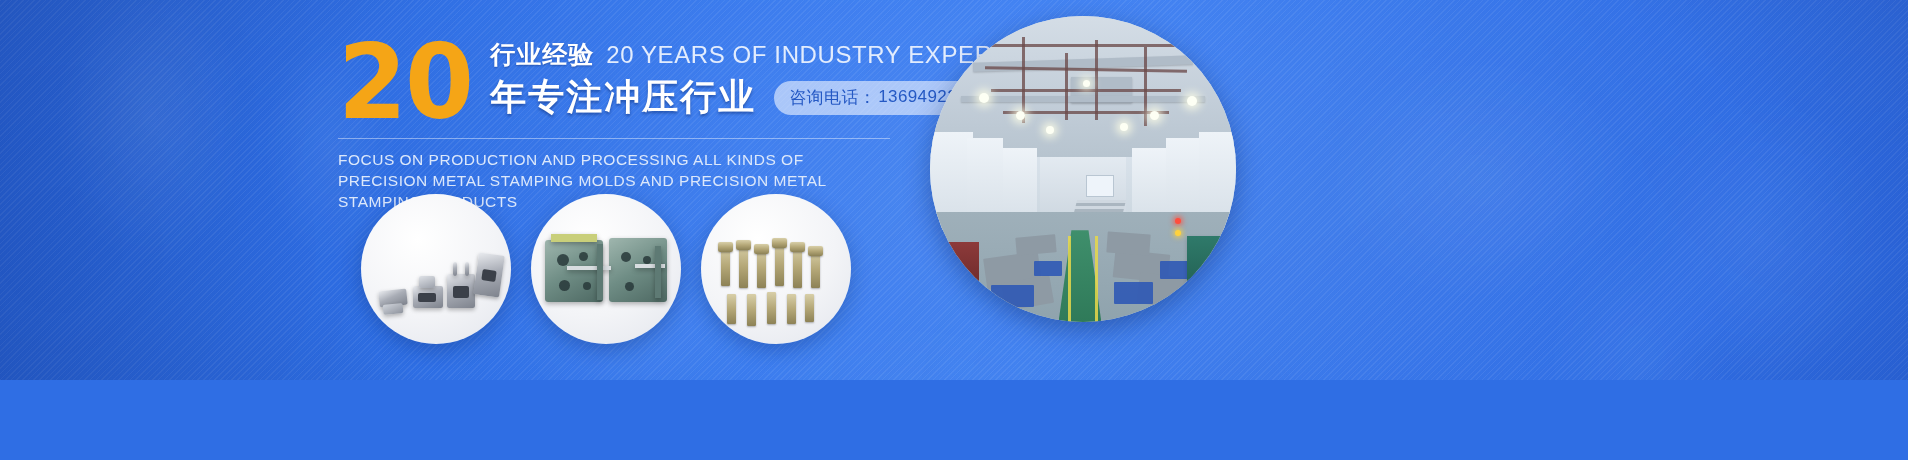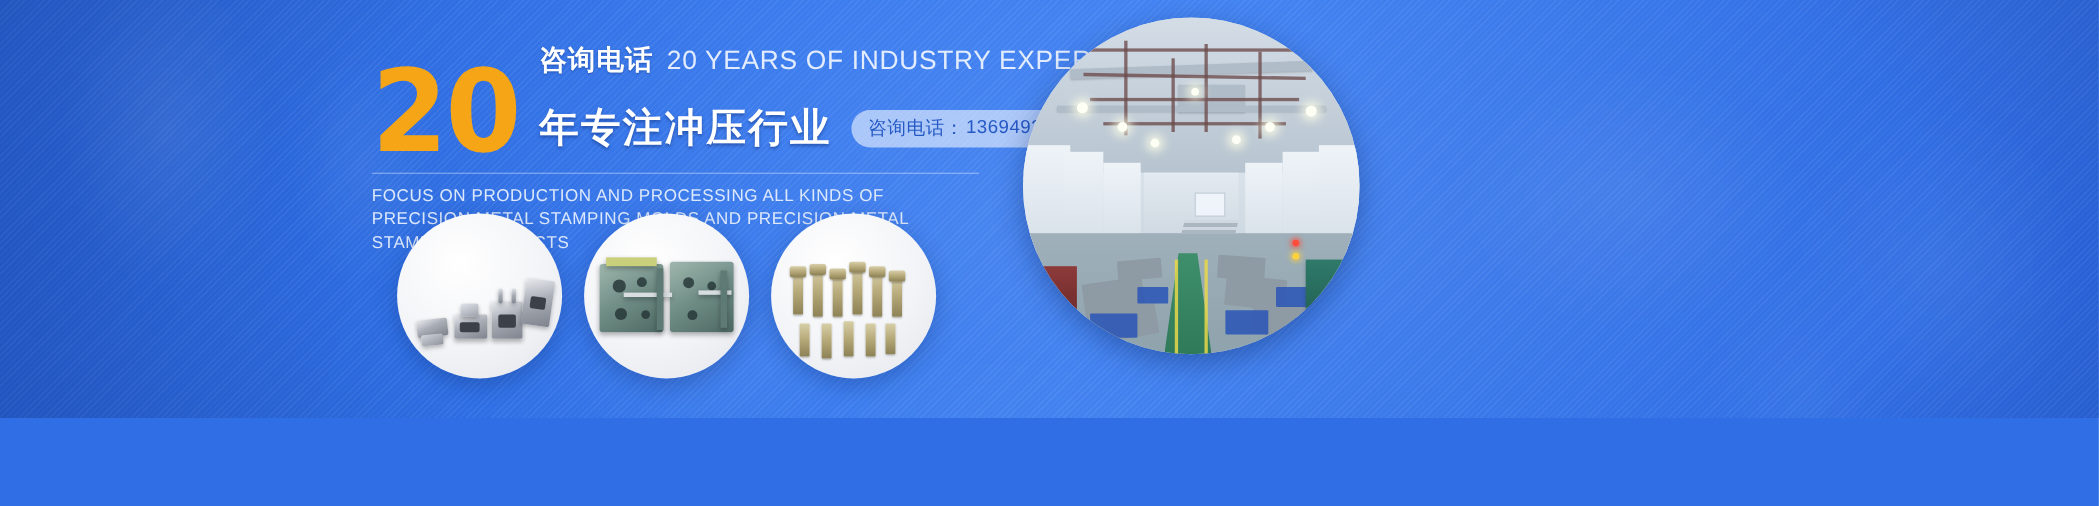--- a/index.html
+++ b/index.html
@@ -58,21 +58,21 @@
   .headings{margin-left:26px;padding-bottom:2px;}
   .h-line1{display:flex;align-items:baseline;white-space:nowrap;}
   .cn-sm{
     font-family:"DejaVu Sans","Liberation Sans",sans-serif;
     font-size:25px;font-weight:700;color:#ffffff;letter-spacing:1px;
     text-shadow:0 1px 2px rgba(10,40,110,.45);
   }
   .en-sm{
     font-size:24px;color:#e2ecfd;margin-left:12px;letter-spacing:.6px;font-weight:400;
   }
-  .h-line2{display:flex;align-items:center;white-space:nowrap;margin-top:21px;}
+  .h-line2{display:flex;align-items:center;white-space:nowrap;margin-top:2px;}
   .cn-lg{
     font-family:"DejaVu Sans","Liberation Sans",sans-serif;
     font-size:36px;font-weight:700;color:#ffffff;letter-spacing:2px;
     text-shadow:0 2px 3px rgba(10,40,110,.5);
   }
   .phone-badge{
     margin-left:18px;background:rgba(235,242,255,.62);
     border-radius:18px;padding:5px 15px 6px;
     font-size:17px;color:#2559c4;letter-spacing:.4px;
     display:flex;align-items:center;
@@ -144,21 +144,21 @@
   <div class="bg-stripes"></div>
   <div class="vignette"></div>
 
   <div class="copy">
 
     <div class="row1">
       <div class="num20">20</div>
 
       <div class="headings">
         <div class="h-line1">
-          <span class="cn-sm">咨询电话</span>
+          <span class="cn-sm">行业经验</span>
           <span class="en-sm">20 YEARS OF INDUSTRY EXPERIENCE</span>
         </div>
 
         <div class="h-line2">
           <span class="cn-lg">年专注冲压行业</span>
 
           <div class="phone-badge">
             <span>咨询电话：</span>
             <span class="num">13694922701</span>
           </div>

